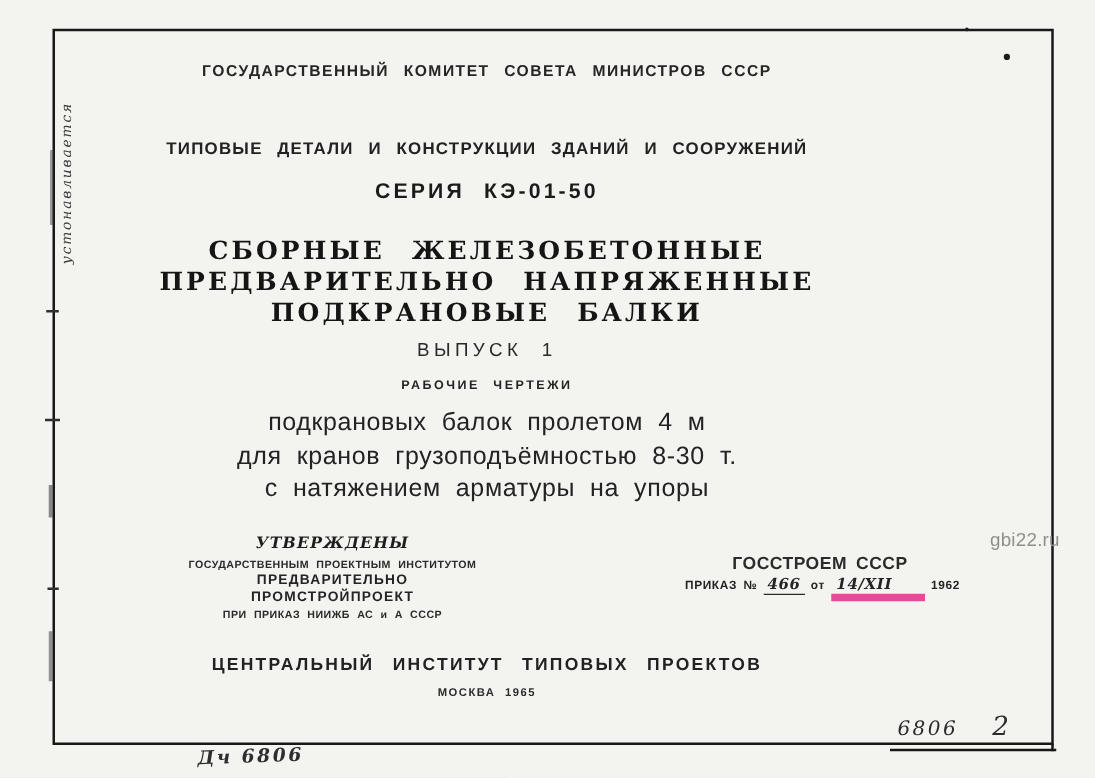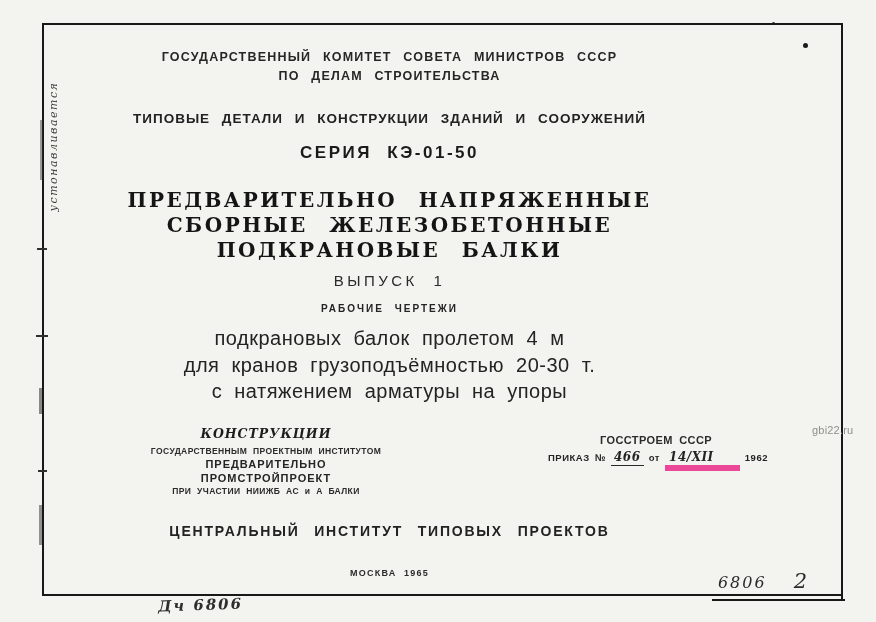--- a/index.html
+++ b/index.html
@@ -39,21 +39,21 @@
   .stamp .pg{font-size:21px;margin-left:22px;}
   .bl-note{position:absolute;left:158px;top:596px;font-family:"DejaVu Serif",serif;font-style:italic;font-weight:bold;font-size:15px;letter-spacing:2px;color:#2e2e2e;transform:rotate(-2deg);}
   .vnote{
     position:absolute;left:-62px;top:140px;width:230px;
     transform:rotate(-90deg);transform-origin:center;
     font-family:"DejaVu Serif",serif;font-style:italic;font-size:11px;
     letter-spacing:1.5px;color:#3a3a3a;text-align:center;white-space:nowrap;
   }
   .vmark{position:absolute;background:#2f2f2f;}
   .speck{position:absolute;border-radius:50%;background:#1b1b1b;}
-  .watermark{position:absolute;left:812px;top:424px;font-size:11px;color:#8f8f8b;letter-spacing:0.2px;}
+  .watermark{position:absolute;left:792px;top:424px;font-size:15px;color:#8f8f8b;letter-spacing:0.2px;}
 </style>
 </head>
 <body>
 
 <div class="scan">
 
   <div class="frame"></div>
   <div class="step-line"></div>
   <div class="step-stub"></div>
 
@@ -64,62 +64,61 @@
   <div class="vmark" style="left:38px;top:470px;width:9px;height:2px;"></div>
   <div class="vmark" style="left:39px;top:388px;width:3px;height:26px;opacity:.55;"></div>
   <div class="vmark" style="left:39px;top:505px;width:3px;height:40px;opacity:.5;"></div>
   <div class="vmark" style="left:40px;top:120px;width:3px;height:60px;opacity:.45;"></div>
 
   <div class="speck" style="left:803px;top:43px;width:5px;height:5px;"></div>
   <div class="speck" style="left:772px;top:22px;width:3px;height:3px;"></div>
 
   <div class="centerband" style="top:48px;">
     <div class="header-line">ГОСУДАРСТВЕННЫЙ КОМИТЕТ СОВЕТА МИНИСТРОВ СССР</div>
-    <div class="header-line">ПО ДЕЛАМ СТРОИТЕЛЬСТВА</div>
   </div>
 
   <div class="centerband series-line" style="top:111px;">ТИПОВЫЕ ДЕТАЛИ И КОНСТРУКЦИИ ЗДАНИЙ И СООРУЖЕНИЙ</div>
   <div class="centerband series-code" style="top:143px;">СЕРИЯ КЭ-01-50</div>
 
   <div class="centerband main-title" style="top:188px;">
+    <div>СБОРНЫЕ ЖЕЛЕЗОБЕТОННЫЕ</div>
     <div>ПРЕДВАРИТЕЛЬНО НАПРЯЖЕННЫЕ</div>
-    <div>СБОРНЫЕ ЖЕЛЕЗОБЕТОННЫЕ</div>
     <div>ПОДКРАНОВЫЕ БАЛКИ</div>
   </div>
 
   <div class="centerband issue" style="top:272px;">ВЫПУСК 1</div>
 
   <div class="centerband subtitle" style="top:303px;">РАБОЧИЕ ЧЕРТЕЖИ</div>
 
   <div class="centerband descr" style="top:325px;">
     <div>подкрановых балок пролетом  4 м</div>
-    <div>для  кранов  грузоподъёмностью  20-30 т.</div>
+    <div>для  кранов  грузоподъёмностью  8-30 т.</div>
     <div>с  натяжением  арматуры  на  упоры</div>
   </div>
 
   <div class="block" style="left:148px;top:426px;width:236px;">
-    <div class="blk-head">КОНСТРУКЦИИ</div>
+    <div class="blk-head">УТВЕРЖДЕНЫ</div>
     <div class="blk-small" style="margin-top:4px;">ГОСУДАРСТВЕННЫМ  ПРОЕКТНЫМ  ИНСТИТУТОМ</div>
     <div class="blk-mid">ПРЕДВАРИТЕЛЬНО  ПРОМСТРОЙПРОЕКТ</div>
-    <div class="blk-small">ПРИ  УЧАСТИИ  НИИЖБ  АС и А БАЛКИ</div>
+    <div class="blk-small">ПРИ  ПРИКАЗ  НИИЖБ  АС и А СССР</div>
   </div>
 
   <div class="block" style="left:548px;top:426px;width:216px;">
-    <div class="blk-small" style="margin-top:8px;font-size:11px;">ГОССТРОЕМ СССР</div>
+    <div class="blk-small" style="margin-top:18px;font-size:14px;">ГОССТРОЕМ СССР</div>
     <div class="order-line" style="margin-top:4px;">
       <span>ПРИКАЗ  №</span>
       <span class="hw uline">466</span>
       <span>от</span>
       <span class="hw uline-long">14/XII</span>
       <span>1962</span>
     </div>
   </div>
 
   <div class="centerband publisher" style="top:523px;">ЦЕНТРАЛЬНЫЙ  ИНСТИТУТ  ТИПОВЫХ  ПРОЕКТОВ</div>
-  <div class="centerband city" style="top:568px;">МОСКВА 1965</div>
+  <div class="centerband city" style="top:549px;">МОСКВА 1965</div>
 
   <div class="stamp">
     <span class="num">6806</span>
     <span class="pg">2</span>
   </div>
 
   <div class="bl-note">Дч 6806</div>
 
   <div class="watermark">gbi22.ru</div>
 

